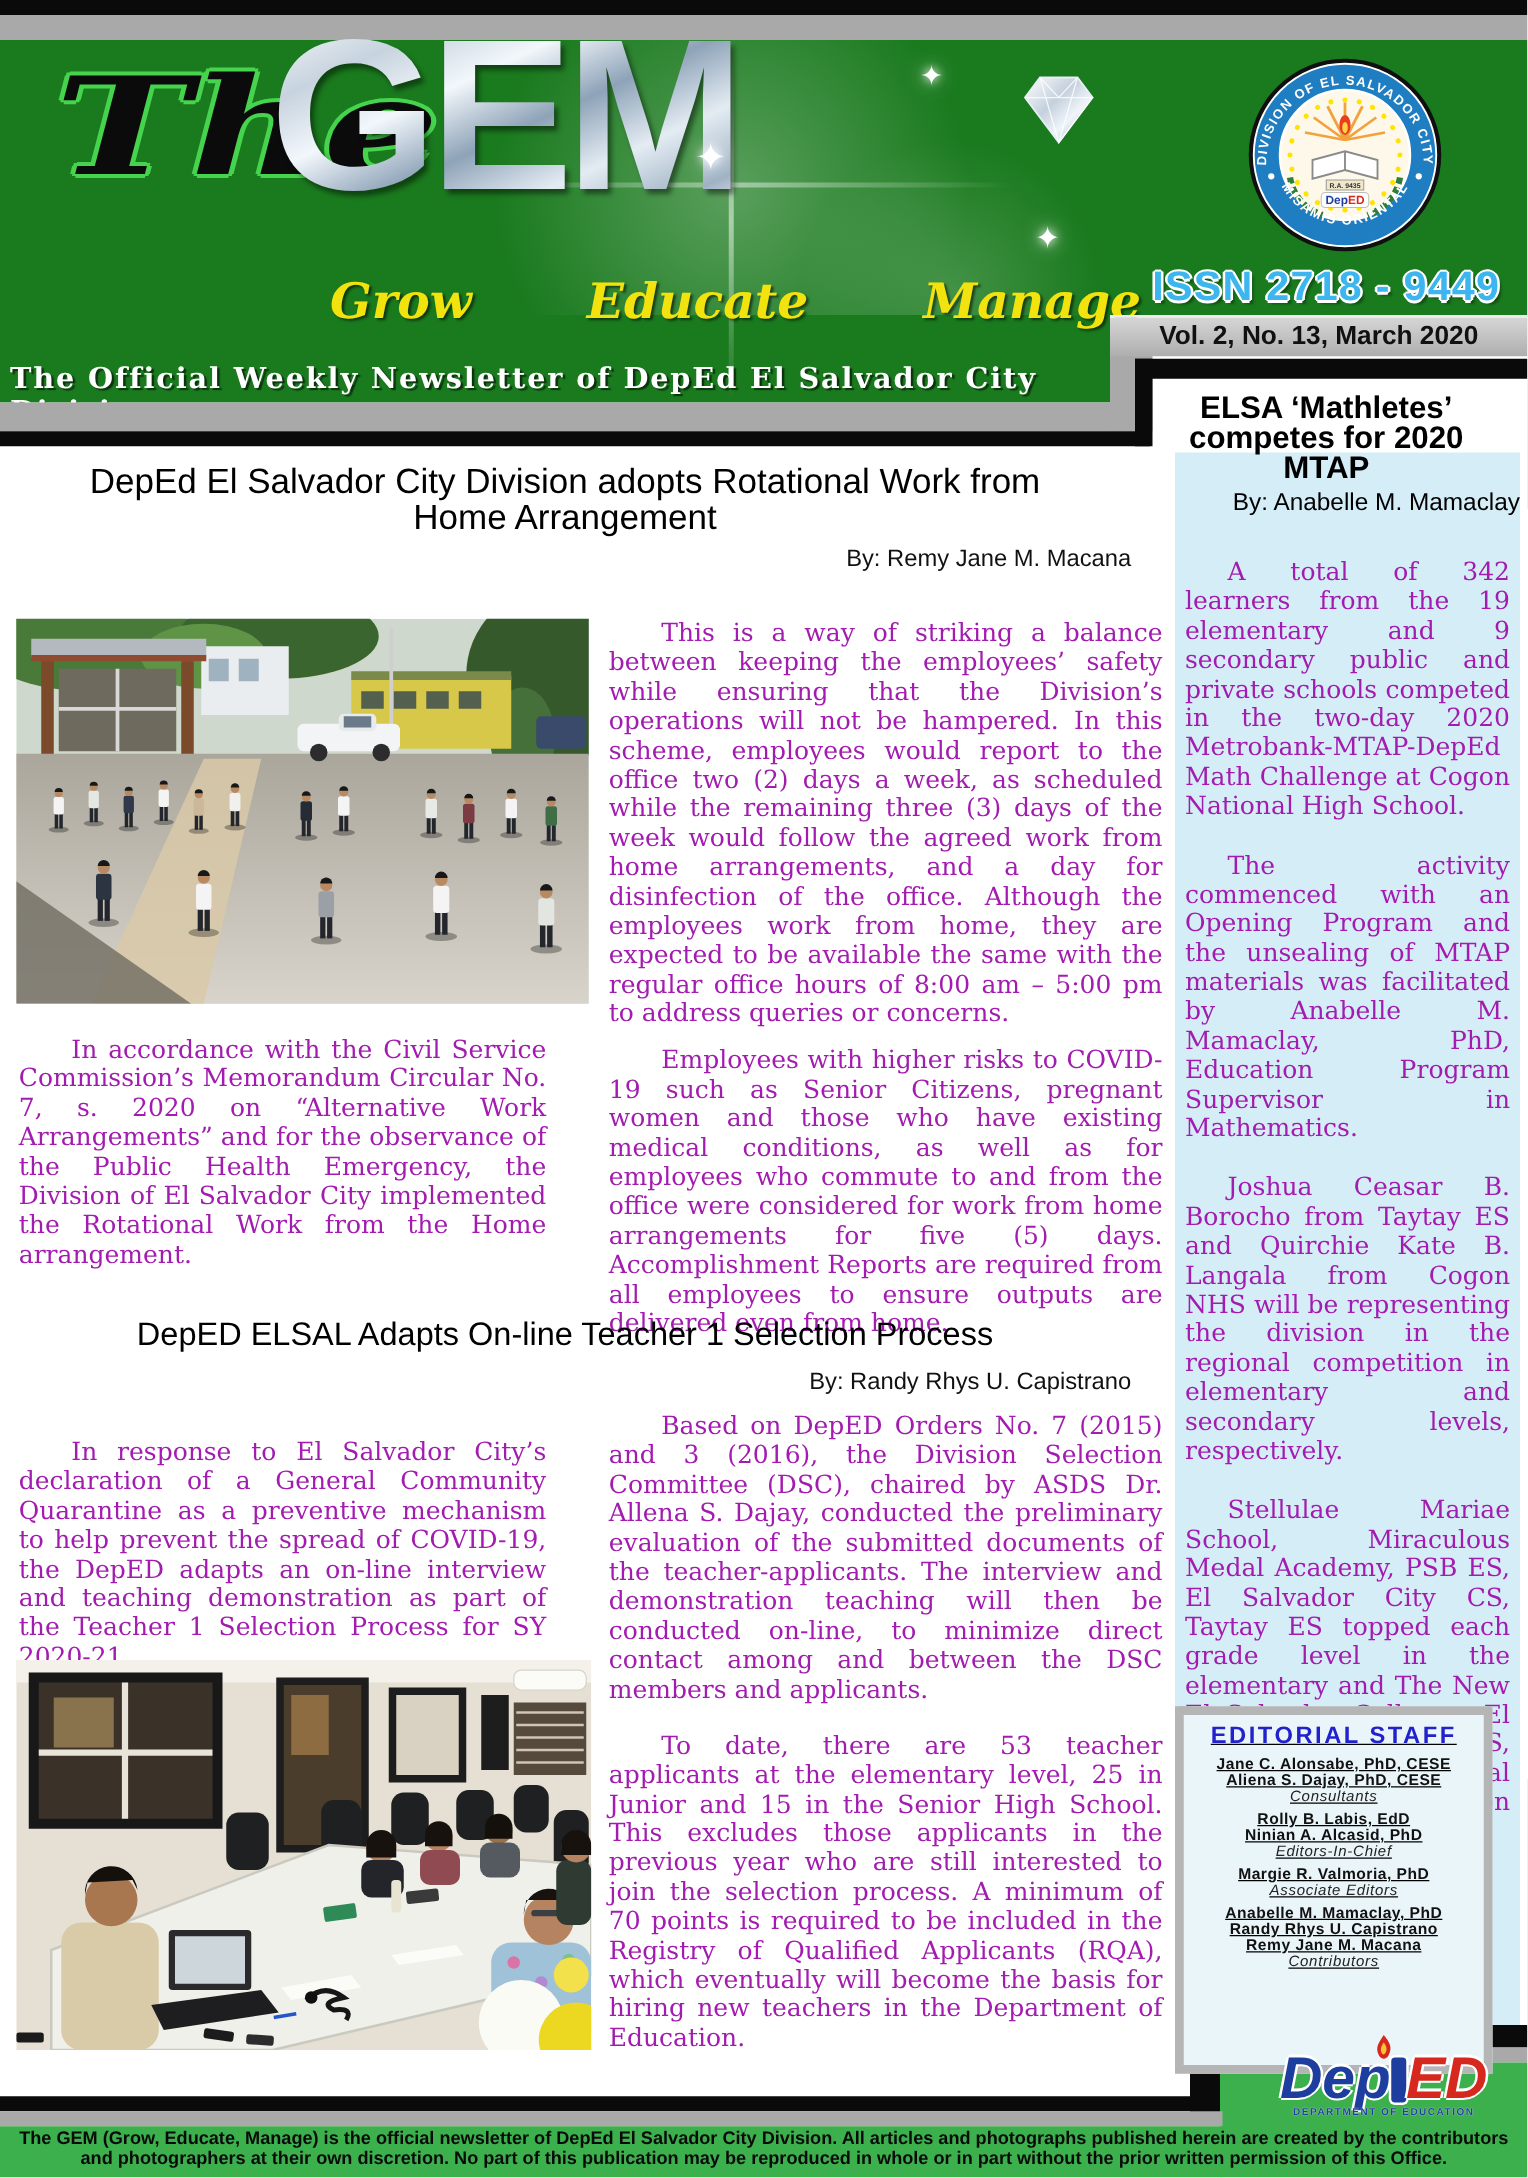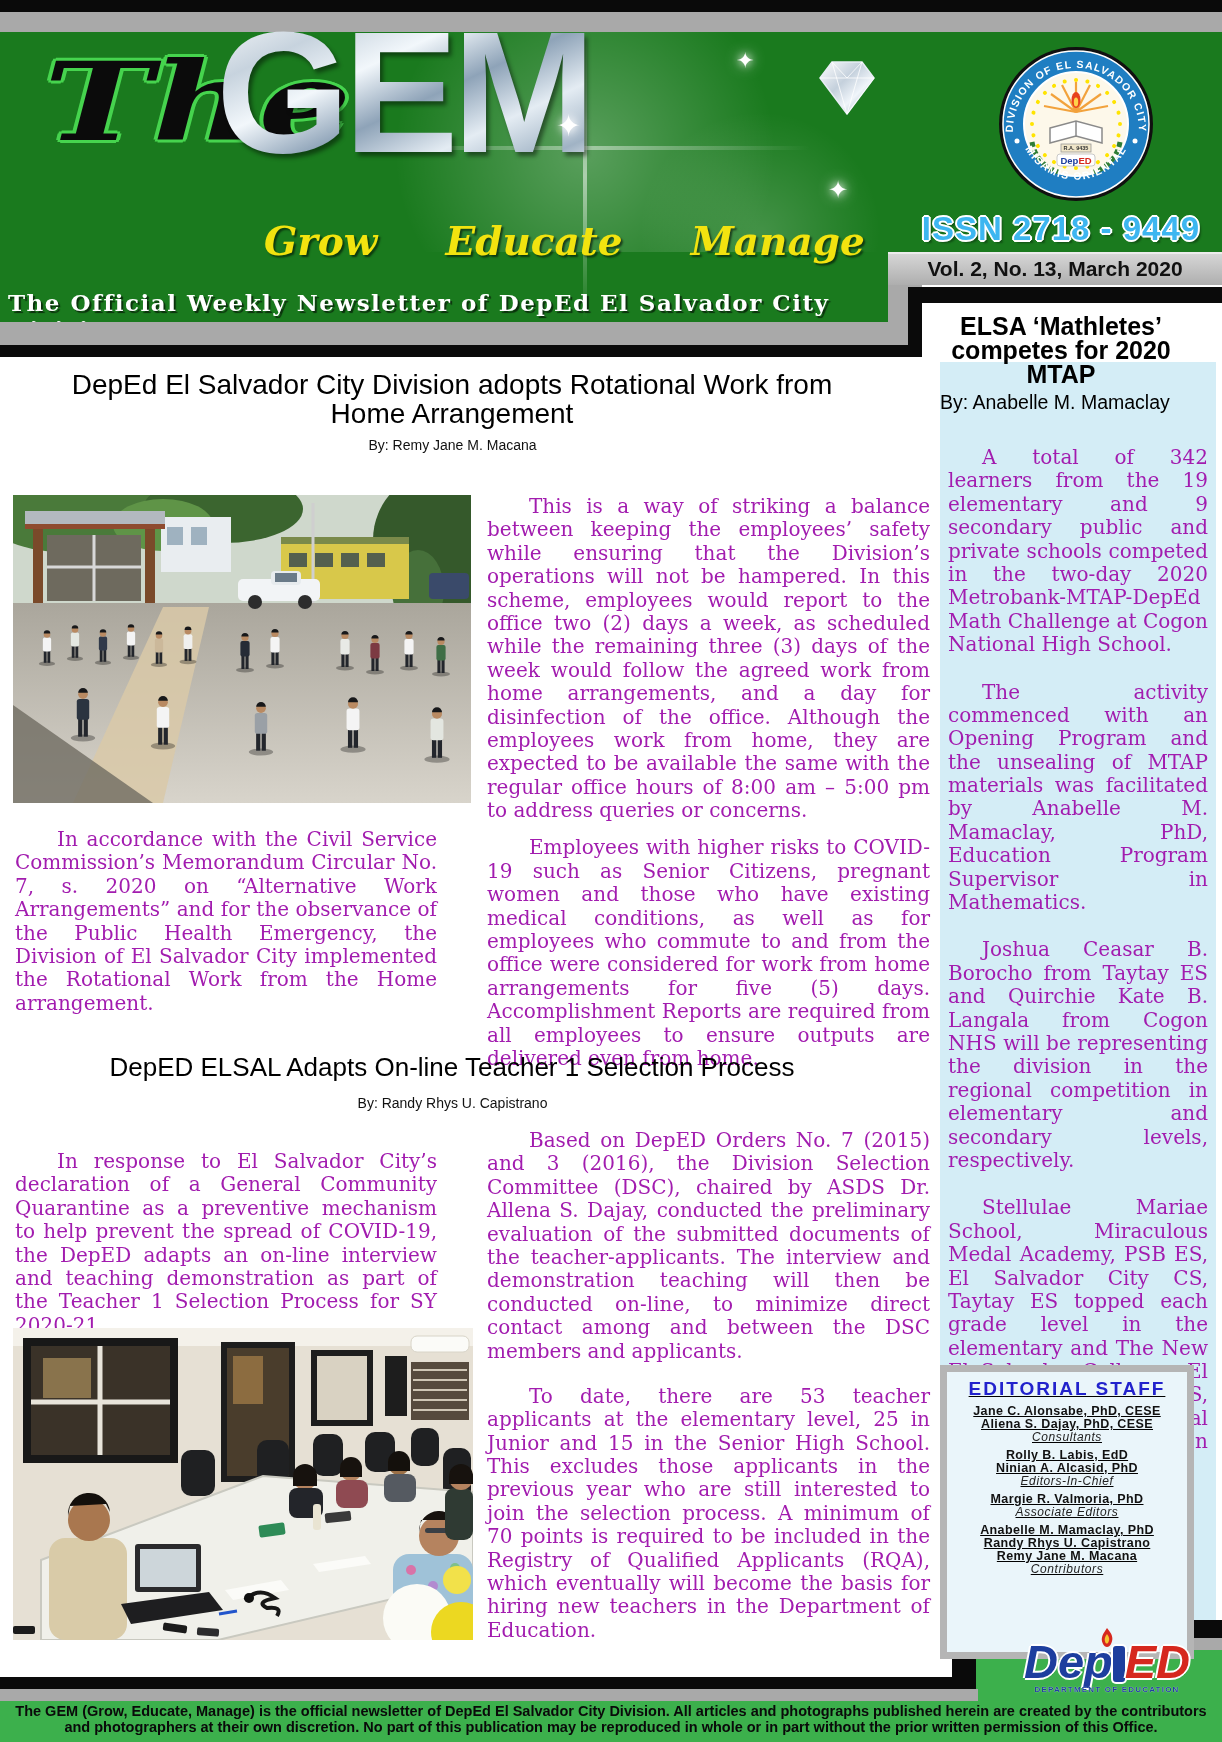--- a/index.html
+++ b/index.html
@@ -17,40 +17,40 @@
   .flare-h{background:linear-gradient(to right,rgba(255,255,255,0),rgba(255,255,255,.55),rgba(255,255,255,0));}
   #the-script{font-family:"DejaVu Serif",serif;font-style:italic;font-weight:bold;font-size:108px;
     color:#0b0b0b;transform:scaleX(1.35);transform-origin:left top;line-height:1;
     text-shadow:-3px 0 0 #46d44e,3px 0 0 #46d44e,0 -3px 0 #46d44e,0 3px 0 #46d44e,
                 -2px -2px 0 #46d44e,2px 2px 0 #46d44e,2px -2px 0 #46d44e,-2px 2px 0 #46d44e;}
   #gem-title{font-size:172px;font-weight:bold;letter-spacing:-6px;line-height:1;
     background:linear-gradient(155deg,#ffffff 0%,#c7d3de 22%,#f2f7fb 38%,#8ea3b8 55%,#e4ecf3 72%,#9fb2c4 88%,#ffffff 100%);
     -webkit-background-clip:text;background-clip:text;color:transparent;
     filter:drop-shadow(3px 4px 2px rgba(0,0,0,.45));}
   .sparkle{color:#ffffff;font-size:30px;text-shadow:0 0 8px #fff,0 0 16px #fff;}
-  #tagline{display:flex;gap:68px;font-family:"DejaVu Serif",serif;font-style:italic;font-weight:bold;
+  #tagline{display:flex;gap:92px;font-family:"DejaVu Serif",serif;font-style:italic;font-weight:bold;
     font-size:39px;color:#f2e30f;text-shadow:2px 2px 2px rgba(0,0,0,.55);}
   #issn{font-size:33px;font-weight:bold;letter-spacing:1px;text-align:center;color:#3db6f0;
     text-shadow:-2px 0 0 #fff,2px 0 0 #fff,0 -2px 0 #fff,0 2px 0 #fff,-1px -1px 0 #fff,1px 1px 0 #fff,
                  1px -1px 0 #fff,-1px 1px 0 #fff,3px 3px 2px rgba(0,0,0,.35);}
   #vol-bar{background:linear-gradient(#d6d6d6,#aeaeae);border-top:2px solid #ececec;
     font-size:21px;font-weight:bold;color:#111;text-align:center;line-height:29px;}
   #strip{font-family:"DejaVu Serif",serif;font-weight:bold;font-size:23px;color:#ffffff;
     letter-spacing:1.5px;text-shadow:2px 2px 1px rgba(0,0,0,.6);}
   
   .headline{font-weight:normal;color:#000;text-align:center;line-height:1.05;}
-  .byline{font-size:14px;color:#111;text-align:center;}
+  .byline{font-size:19px;color:#111;text-align:right;}
   .serif{font-family:"DejaVu Serif",serif;font-size:20px;line-height:1.17;color:#a21caf;
     text-align:justify;}
   .serif p{margin:0;text-indent:42px;}
   .photo-frame{overflow:hidden;}
   
   #sb-blue{background:#d4edf6;}
   #sb-title{font-weight:bold;font-size:25px;line-height:24px;text-align:center;color:#000;z-index:3;}
-  #sb-byline{font-size:19.5px;text-align:left;z-index:3;}
+  #sb-byline{font-size:19.5px;text-align:right;z-index:3;}
   #sb-text{z-index:2;}
   #sb-text p{margin:0 0 0 0;text-indent:34px;}
   #sb-text p + p{margin-top:24px;}
   #ed-box{border:7px solid #b5b5b5;background:#eaf5fa;box-sizing:border-box;z-index:3;
     text-align:center;padding-top:4px;overflow:hidden;}
   #ed-heading{color:#2222cc;font-weight:bold;font-size:19px;letter-spacing:2px;margin:2px 0 4px 0;}
   .ed-group{margin-top:5px;}
   .ed-name{font-weight:bold;font-size:12.5px;line-height:13px;letter-spacing:.4px;color:#111;}
   .ed-role{font-style:italic;font-size:12px;line-height:13px;color:#222;letter-spacing:.6px;}
   

